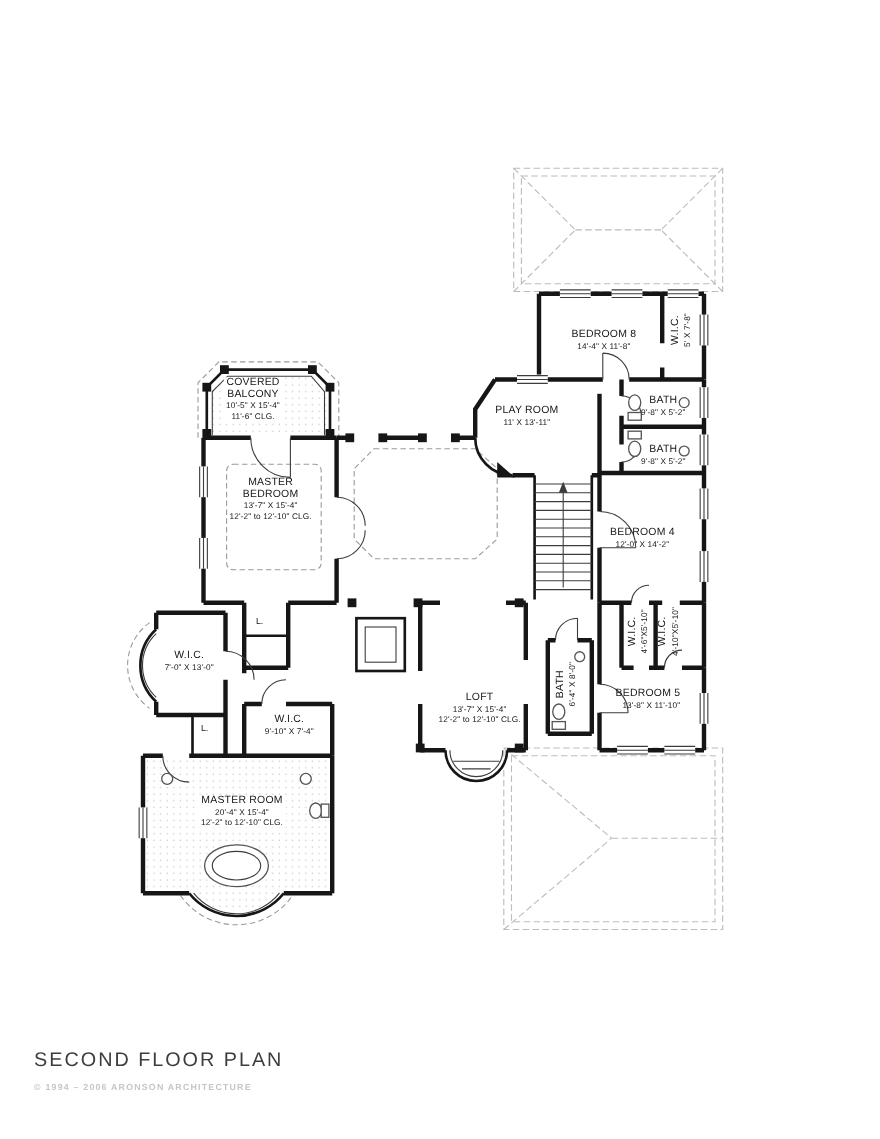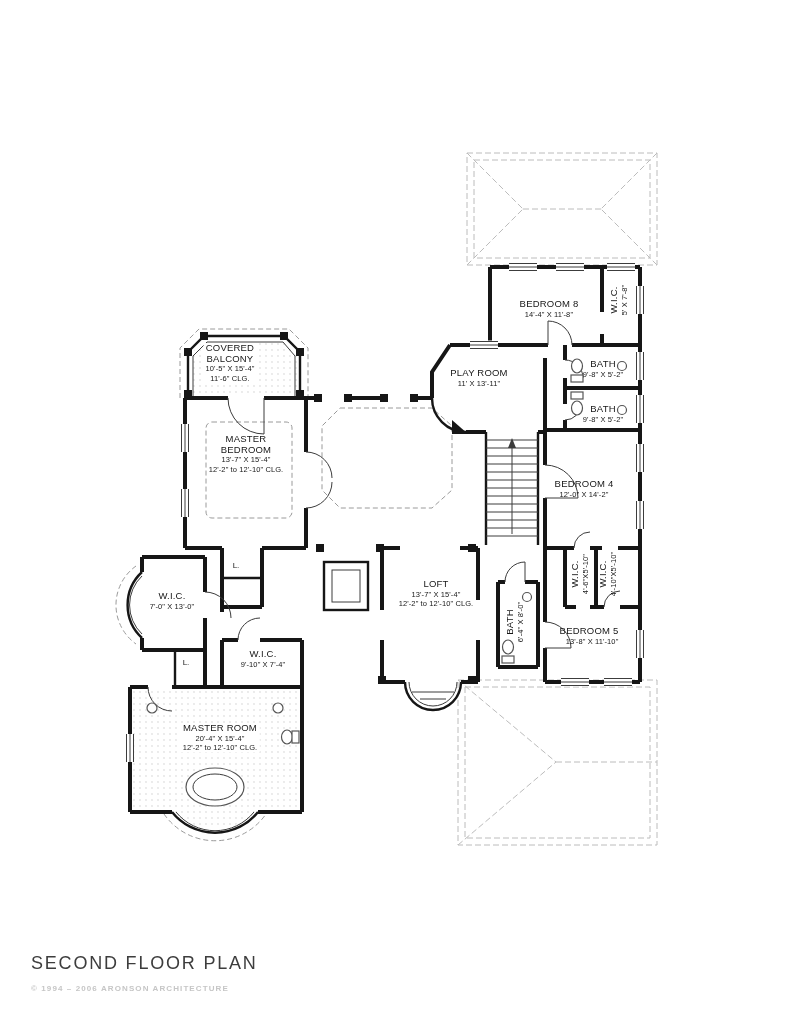--- a/index.html
+++ b/index.html
@@ -248,21 +248,21 @@
 <div class="plabel vlabel" style="left:580px;top:574px;">
   <div class="rname">W.I.C.</div>
   <div class="rdim">4'-6"X5'-10"</div>
 </div>
 
 <div class="plabel vlabel" style="left:608px;top:574px;">
   <div class="rname">W.I.C.</div>
   <div class="rdim">4'-10"X5'-10"</div>
 </div>
 
-<div class="plabel" style="left:436px;top:594px;">
+<div class="plabel" style="left:436px;top:644px;">
   <div class="rname">LOFT</div>
   <div class="rdim">13'-7" X 15'-4"</div>
   <div class="rdim">12'-2" to 12'-10" CLG.</div>
 </div>
 
 <div class="plabel vlabel" style="left:515px;top:622px;">
   <div class="rname">BATH</div>
   <div class="rdim">6'-4" X 8'-0"</div>
 </div>
 

